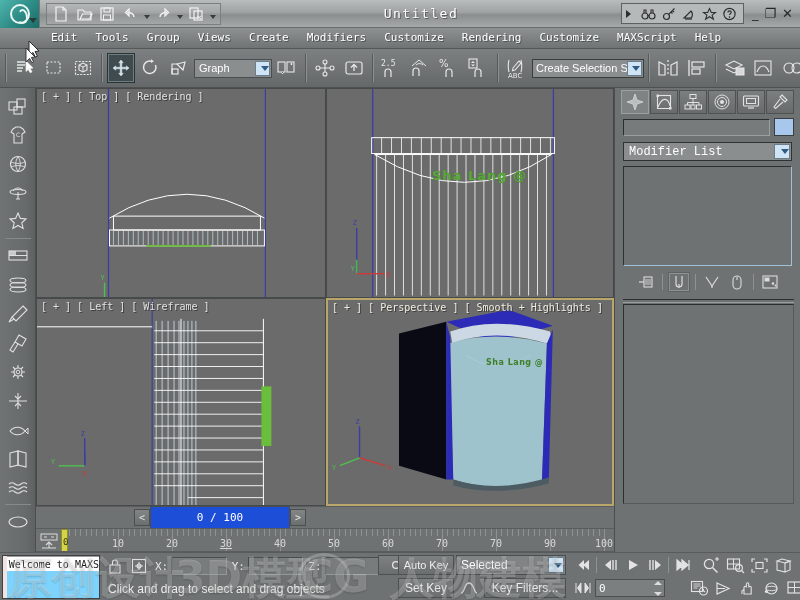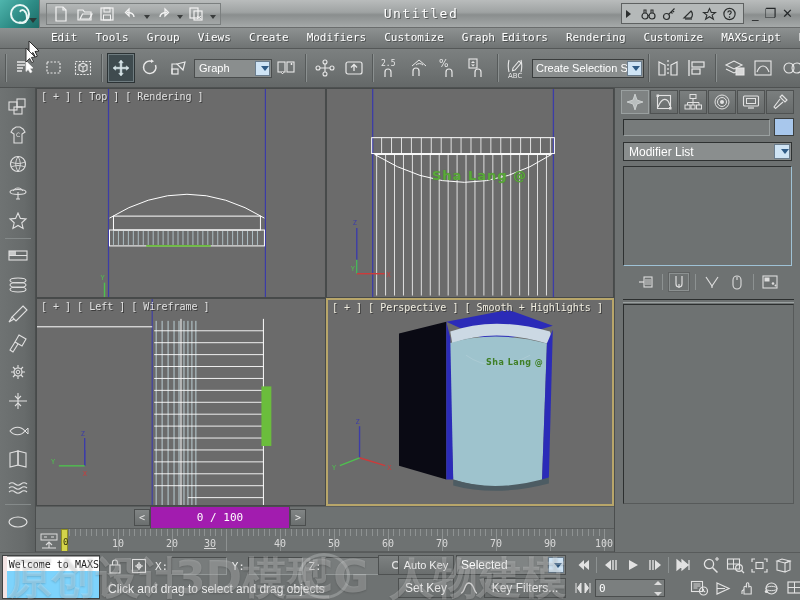--- a/index.html
+++ b/index.html
@@ -173,21 +173,21 @@
   .cmdtab.sel { background: #7f8383; border-color: #9aa0a0; }
   .namerow { display: flex; align-items: center; padding: 4px 6px 0 8px; gap: 4px; }
   .namefield {
     flex: 1; height: 17px; background: #777b7b; border: 1px solid #2b2e2e;
     border-right-color:#9aa0a0; border-bottom-color:#9aa0a0;
   }
   .colorswatch { width: 20px; height: 18px; background: #a8c7ec; border: 1px solid #3c3f3f; }
   .modlistrow { padding: 6px 8px 0 8px; }
   .modlist {
     height: 19px; background: #8a8e8e; border: 1px solid #2f3232;
-    display: flex; align-items: center; position: relative;
+    display: flex; align-items: center; position: relative; font-family: Liberation Mono, monospace;
   }
   .modlist span { padding-left: 5px; font-size: 12px; color: #ffffff; }
   .modlist .dd {
     position: absolute; right: 1px; top: 1px; width: 16px; height: 15px;
     background: #cfe4f5; border: 1px solid #6b7d8d; display:flex;align-items:center;justify-content:center;
   }
   .modlist .dd i { width:0;height:0;border-left:4px solid transparent;border-right:4px solid transparent;border-top:5px solid #2f5b86;}
   .stackbox {
     margin: 5px 8px 0 8px; height: 100px; background: #6e7272;
     border: 1px solid #9fc2d6; border-top-color:#2e3131; border-left-color:#2e3131;
@@ -213,21 +213,21 @@
     position: absolute; left: 36px; top: 506px; width: 578px; height: 22px;
     background: #6e7272; border-top: 1px solid #5a5d5d;
     display: flex; align-items: center; padding: 0 2px;
   }
   .ts-btn {
     width: 16px; height: 17px; background: linear-gradient(to bottom,#818585,#6b6f6f);
     border: 1px solid #4b4e4e; display:flex;align-items:center;justify-content:center;
     color: #e6e6e6; font-size: 10px; font-family:"DejaVu Sans Mono",monospace;
   }
   .ts-field {
-    width: 140px; height: 24px; background: #a21caf; border: 1px solid #4b4e4e;
+    width: 140px; height: 24px; background: #1d4ed8; border: 1px solid #4b4e4e;
     display: flex; align-items: center; justify-content: center;
     font-family: "DejaVu Sans Mono", monospace; font-size: 11px; color: #ffffff;
   }
   .trackbar {
     position: absolute; left: 36px; top: 528px; width: 578px; height: 24px;
     background: #6e7272; border-top: 1px solid #5a5d5d; border-bottom: 1px solid #5a5d5d;
     overflow: hidden;
   }
   .tb-key {
     position: absolute; left: 2px; top: 2px; width: 22px; height: 19px;
@@ -480,21 +480,20 @@
   </div>
 
   <div class="menubar" id="menubar">
       <div class="mi">Edit</div>
       <div class="mi">Tools</div>
       <div class="mi">Group</div>
       <div class="mi">Views</div>
       <div class="mi">Create</div>
       <div class="mi">Modifiers</div>
       <div class="mi">Customize</div>
-      <div class="mi">Graph Editors</div>
       <div class="mi">Rendering</div>
       <div class="mi">Customize</div>
       <div class="mi">MAXScript</div>
       <div class="mi">Help</div>
     </div>
 
   <div class="maintoolbar">
     <div class="tsep"></div>
     <div class="tbtn">
       <svg width="20" height="20" viewBox="0 0 20 20">
@@ -1168,21 +1167,21 @@
         <div class="tb-tick" style="left: 507.6px; height: 7px;"></div>
         <div class="tb-tick" style="left: 513px; height: 7px;"></div>
         <div class="tb-tick" style="left: 518.4px; height: 7px;"></div>
         <div class="tb-tick" style="left: 523.8px; height: 7px;"></div>
         <div class="tb-tick" style="left: 529.2px; height: 7px;"></div>
         <div class="tb-tick" style="left: 534.6px; height: 7px;"></div>
         <div class="tb-tick" style="left: 540px; height: 22px;"></div>
         <div class="tb-lbl" style="left: 0px;">0</div>
         <div class="tb-lbl" style="left: 54px;">10</div>
         <div class="tb-lbl" style="left: 108px;">20</div>
-        <div class="tb-lbl" style="left: 146px; text-decoration: underline;">30</div>
+        <div class="tb-lbl" style="left: 162px; text-decoration: underline;">30</div>
         <div class="tb-lbl" style="left: 216px;">40</div>
         <div class="tb-lbl" style="left: 270px;">50</div>
         <div class="tb-lbl" style="left: 324px;">60</div>
         <div class="tb-lbl" style="left: 378px;">70</div>
         <div class="tb-lbl" style="left: 432px;">70</div>
         <div class="tb-lbl" style="left: 486px;">90</div>
         <div class="tb-lbl" style="left: 540px;">100</div>
       </div>
     <div class="tb-slider" id="tb-slider" style="left: 25px;">
       <span class="tb-slider-lbl">0</span>

